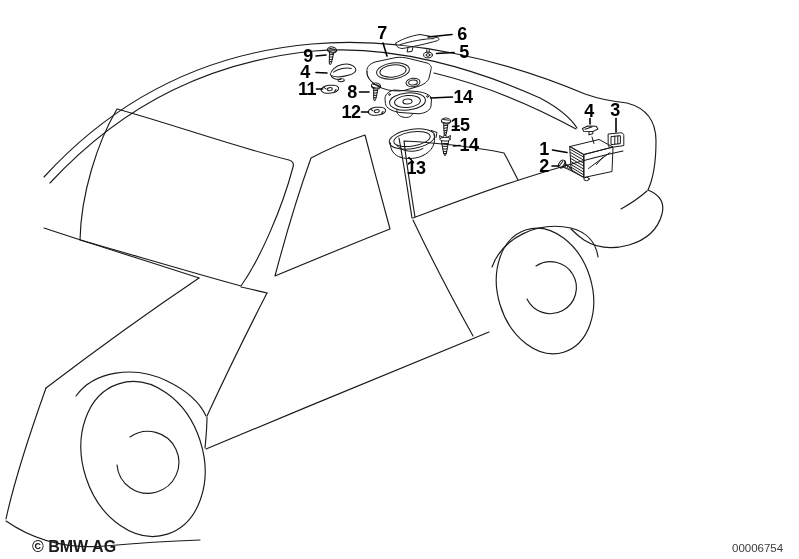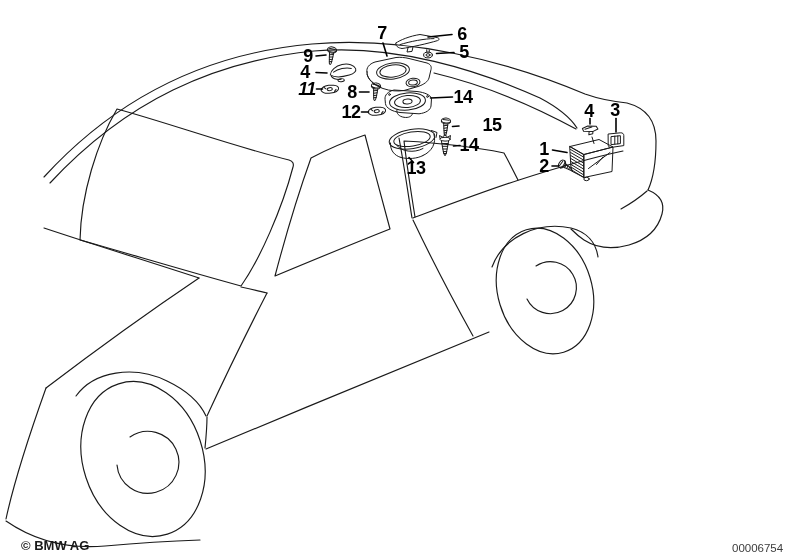--- a/index.html
+++ b/index.html
@@ -26,23 +26,23 @@
     font-weight: bold;
     font-size: 18px;
     line-height: 1;
     color: #000000;
     letter-spacing: -0.5px;
     white-space: nowrap;
     user-select: none;
   }
   .copyright {
     position: absolute;
-    left: 21px;
+    left: 32px;
     top: 538px;
-    font-size: 13px;
+    font-size: 16px;
     font-weight: 700;
     color: #1a1a1a;
   }
   .diagram-number {
     position: absolute;
     left: 732px;
     top: 542px;
     font-size: 11.5px;
     font-weight: 400;
     color: #3c3c3c;
@@ -256,23 +256,23 @@
   <div class="callout" style="left:544px; top:149px;">1</div>
   <div class="callout" style="left:544px; top:166px;">2</div>
   <div class="callout" style="left:615px; top:110px;">3</div>
   <div class="callout" style="left:589px; top:111px;">4</div>
   <div class="callout" style="left:464px; top:52px;">5</div>
   <div class="callout" style="left:462px; top:34px;">6</div>
   <div class="callout" style="left:382px; top:33px;">7</div>
   <div class="callout" style="left:352px; top:92px;">8</div>
   <div class="callout" style="left:308px; top:56px;">9</div>
   <div class="callout" style="left:305px; top:72px;">4</div>
-  <div class="callout" style="left:307px; top:89px;font-style:italic;">11</div>
+  <div class="callout" style="left:307px; top:89px;">11</div>
   <div class="callout" style="left:351px; top:112px;text-align:right;">12</div>
   <div class="callout" style="left:416px; top:168px;text-align:right;">13</div>
   <div class="callout" style="left:469px; top:145px;">14</div>
-  <div class="callout" style="left:492px; top:125px;">15</div>
+  <div class="callout" style="left:460px; top:125px;">15</div>
   <div class="callout" style="left:463px; top:97px;">14</div>
 
   <div class="copyright">© BMW AG</div>
   <div class="diagram-number">00006754</div>
 
 </div>
 
 </body></html>

